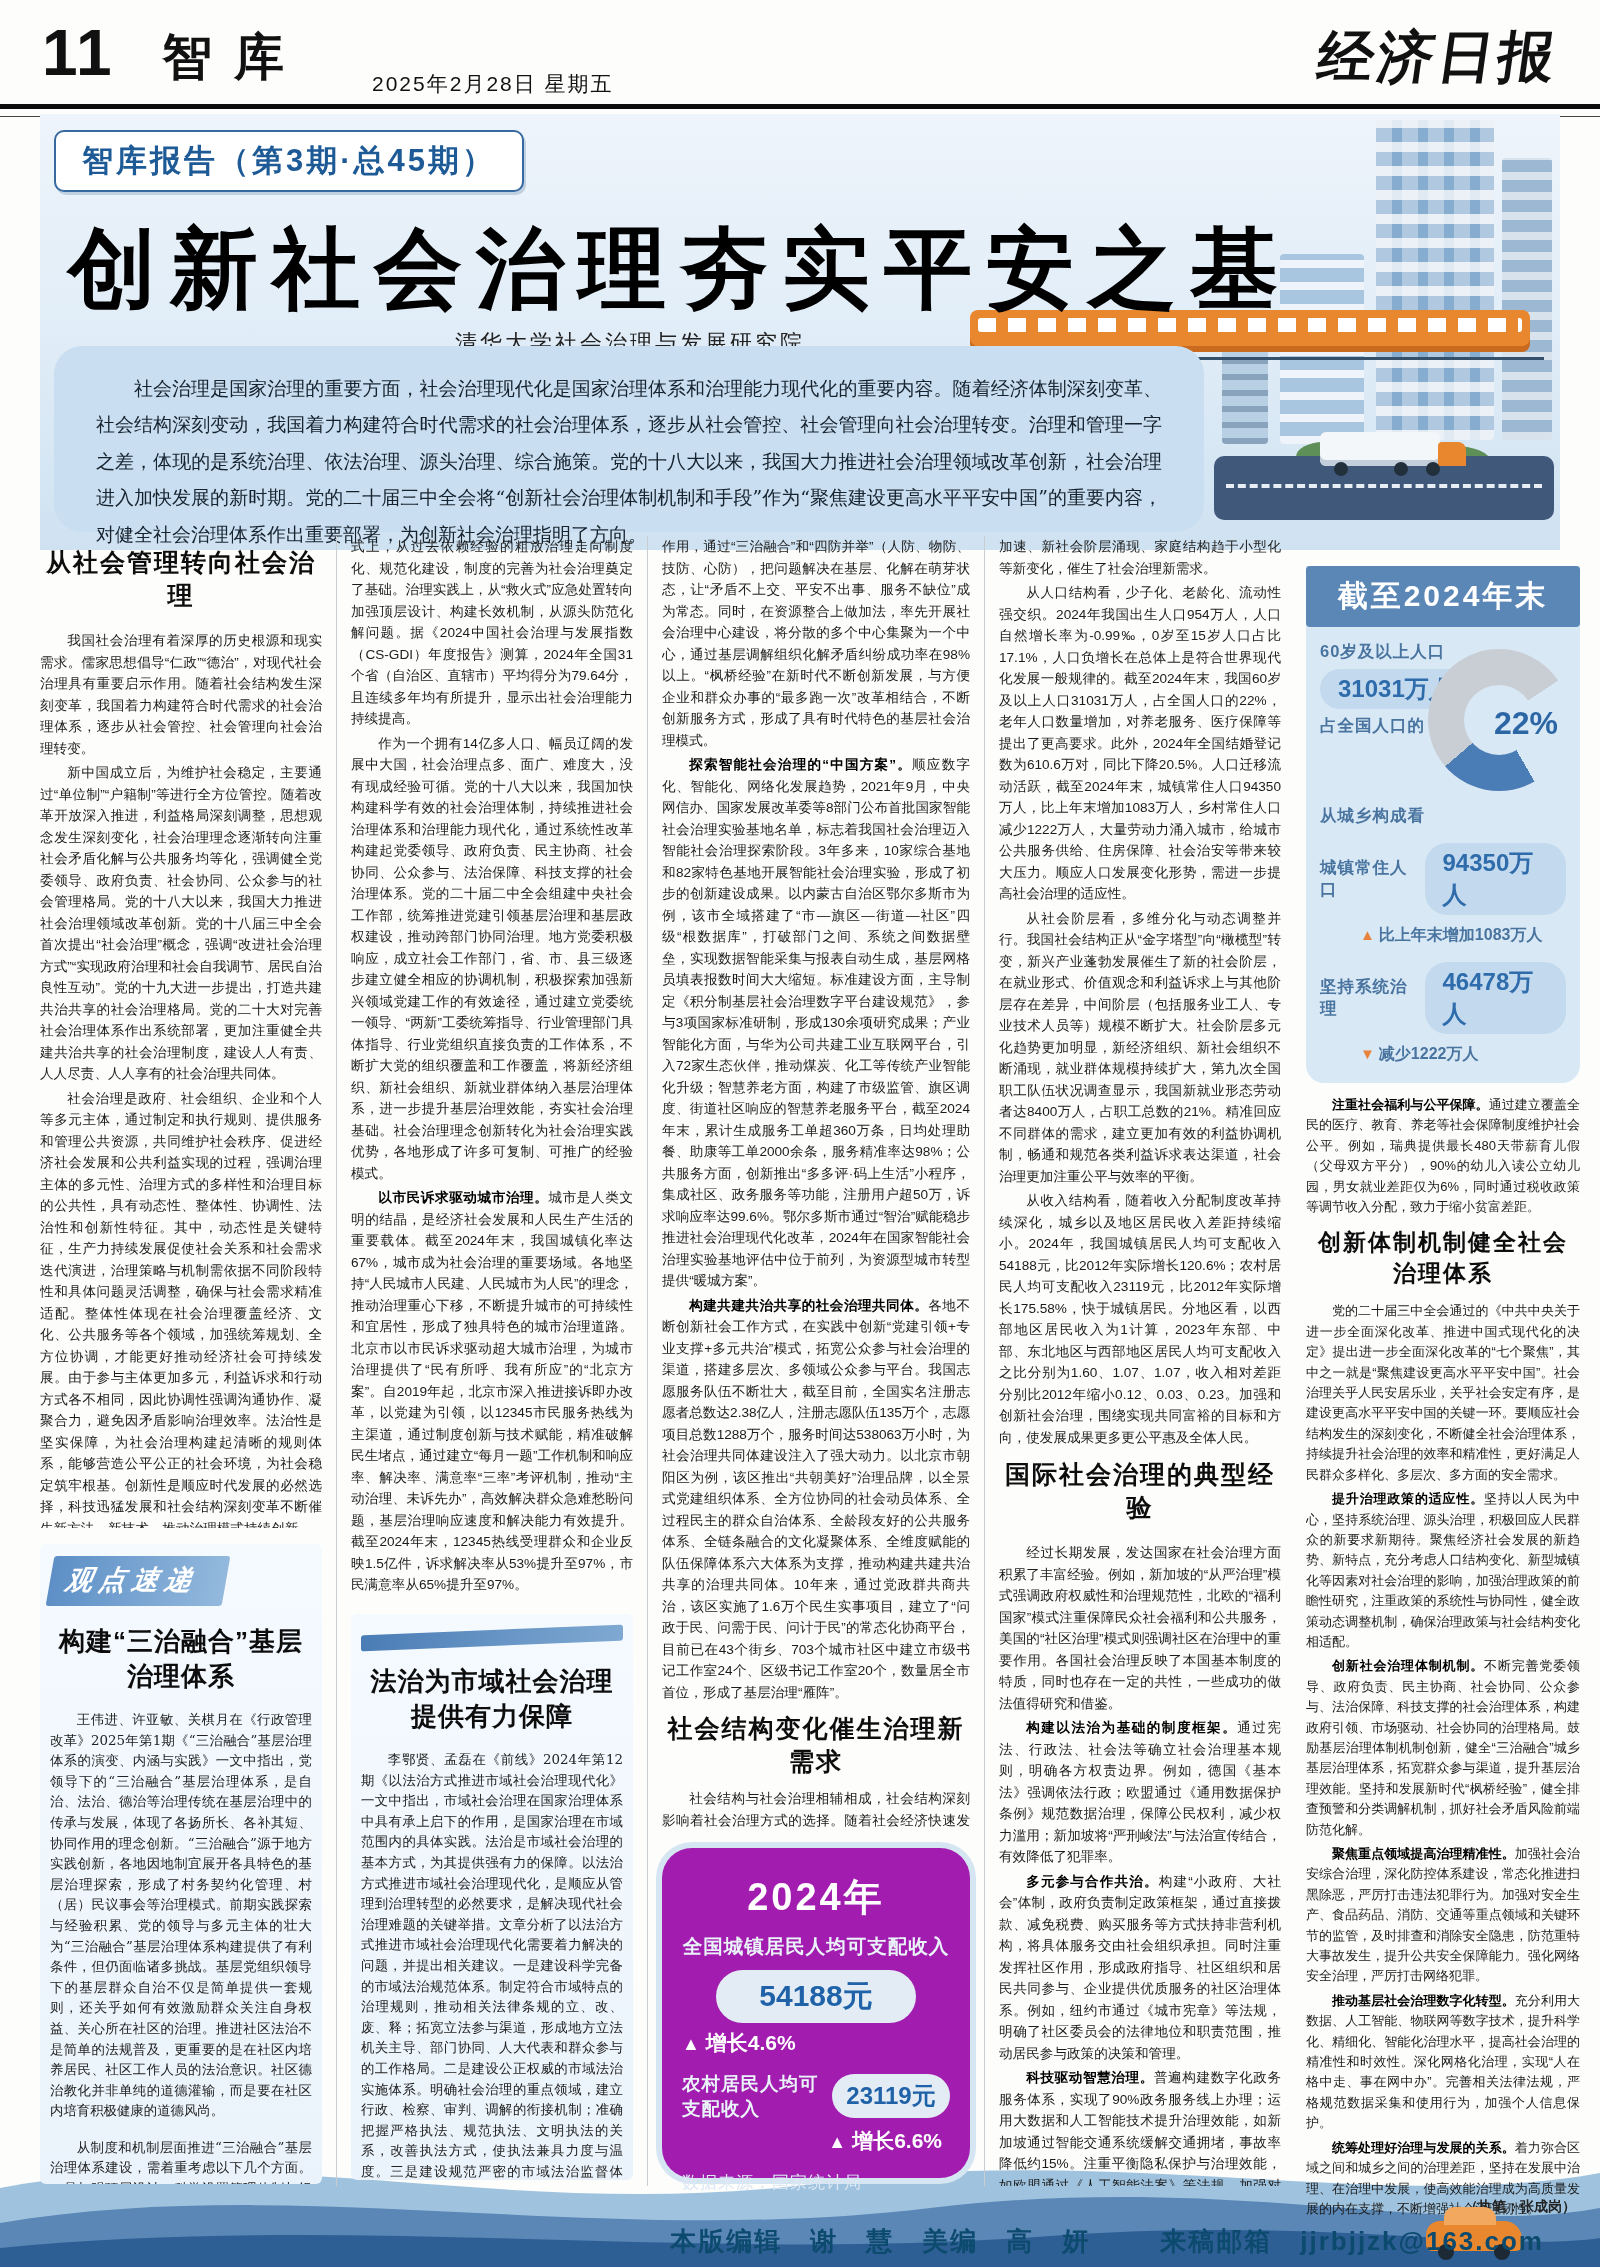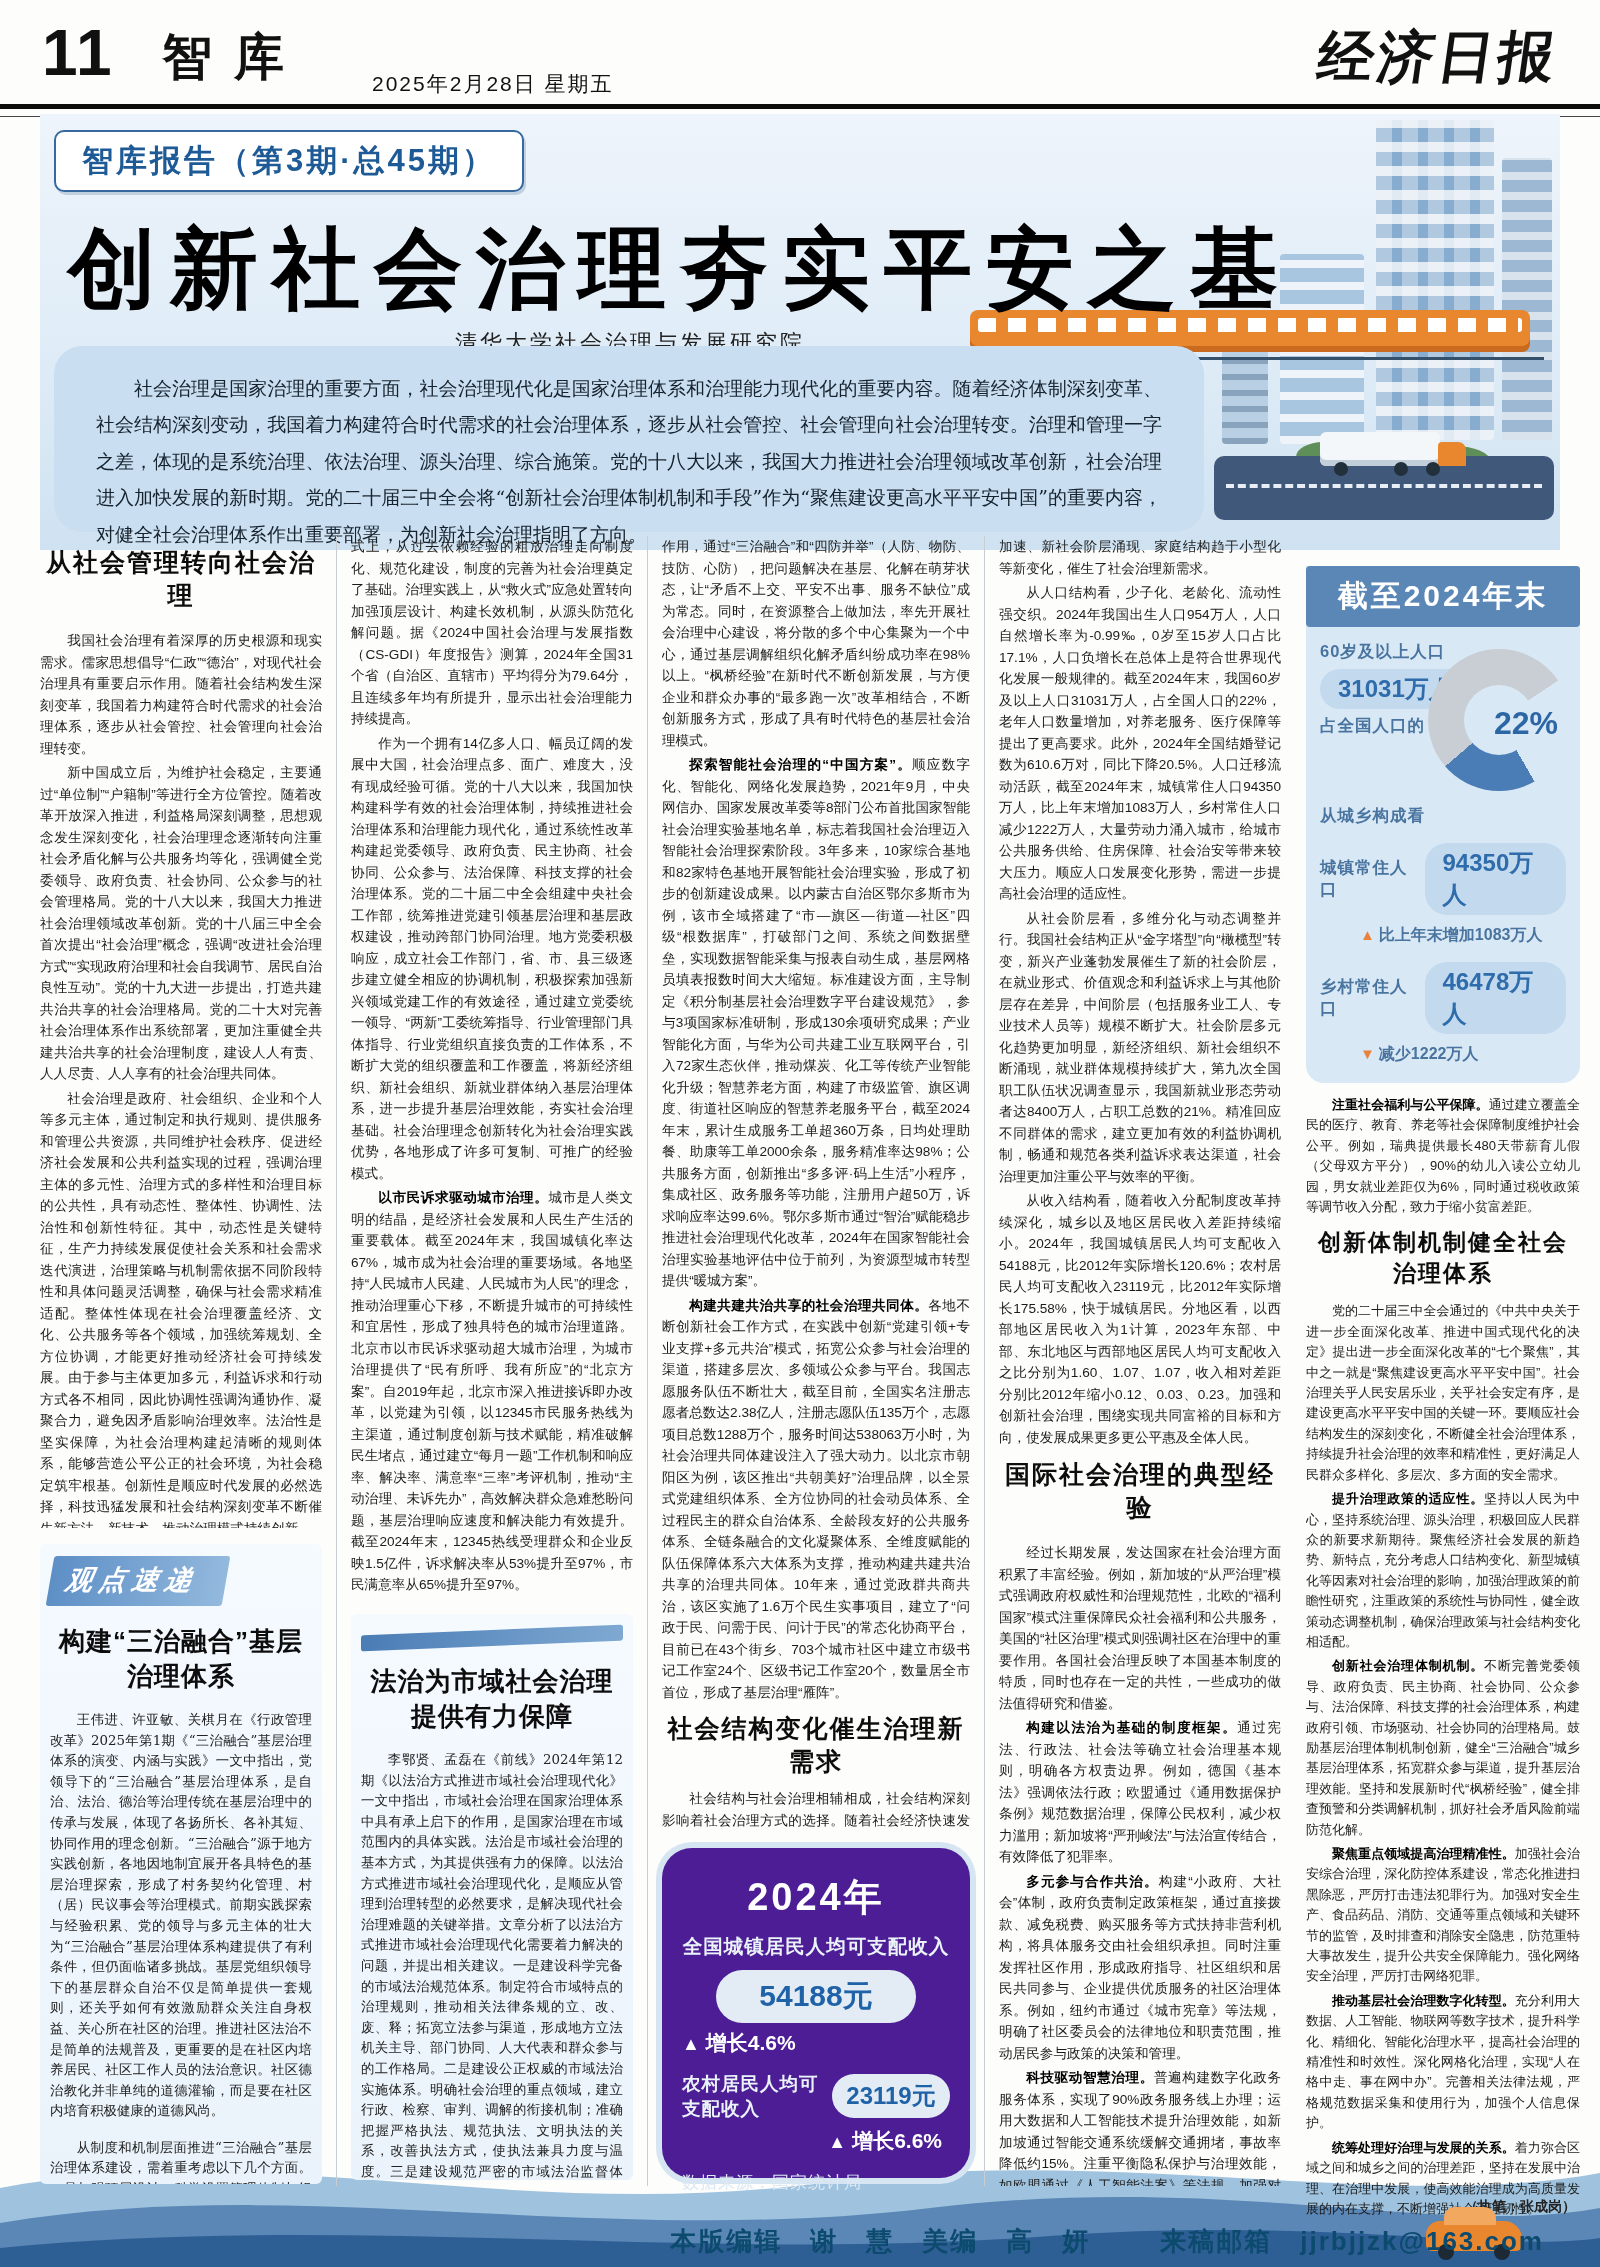--- a/index.html
+++ b/index.html
@@ -65,21 +65,21 @@
     border-radius:6px;padding:10px 10px 14px;box-sizing:border-box;}
   .ribbon{display:inline-block;background:linear-gradient(90deg,#5d8fc6,#93b9dd);color:#fff;
     font-size:27px;font-weight:900;font-style:italic;letter-spacing:6px;padding:6px 28px 8px 16px;
     transform:skewX(-10deg);border-radius:3px;margin:2px 0 14px;}
   .slant{height:16px;background:linear-gradient(100deg,#4a7cb5 0%,#7fa9d2 100%);
     transform:skewY(-2.4deg);border-radius:3px;margin:6px 0 18px;}
   .boxhead{font-size:26px;font-weight:900;text-align:center;letter-spacing:1px;margin:4px 0 16px;color:#0d0d0d;}
   .boxtxt{font-family:"DejaVu Serif","Liberation Serif",serif;font-size:13.4px;line-height:20.6px;text-align:justify;color:#222;}
   .boxtxt p{margin:16px 0 4px;text-indent:2em;}
   
-  .income{margin-top:14px;background:#4c1d95;border-radius:30px;padding:24px 20px 16px;box-sizing:border-box;height:330px;
+  .income{margin-top:14px;background:#a21caf;border-radius:30px;padding:24px 20px 16px;box-sizing:border-box;height:330px;
     color:#fff;position:relative;box-shadow:0 0 0 6px #d6e5f2;}
   .inc-year{text-align:center;font-size:38px;font-weight:900;letter-spacing:3px;margin-bottom:10px;}
   .inc-label{font-size:19.5px;font-weight:700;text-align:center;letter-spacing:1px;color:#eaf2fa;}
   .pillw{display:block;margin:10px auto 6px;width:200px;text-align:center;background:#e3ecf5;color:#1f62a8;
     font-size:30px;font-weight:900;border-radius:28px;padding:6px 0;}
   .growth{font-size:21px;font-weight:800;color:#fff;margin-bottom:14px;}
   .growth .tri{color:#fff;font-size:18px;margin-right:6px;}
   .inc-row{display:flex;align-items:center;justify-content:space-between;margin-top:4px;}
   .inc-row .inc-label{text-align:left;font-size:18.5px;width:150px;}
   .inc-row .pillw{width:118px;margin:0;font-size:24px;}
@@ -246,21 +246,21 @@
       <div class="gauge"></div>
       <div class="gaugeval">22%</div>
     </div>
     <div class="slabel" style="margin-top:6px">从城乡构成看</div>
     <div class="statrow">
       <span class="slabel">城镇常住人口</span>
       <span class="pill">94350万人</span>
     </div>
     <div class="chg"><span class="tri-up">▲</span><span>比上年末增加1083万人</span></div>
     <div class="statrow">
-      <span class="slabel">乡村常住人口</span>
+      <span class="slabel">坚持系统治理</span>
       <span class="pill">46478万人</span>
     </div>
     <div class="chg"><span class="tri-dn">▼</span><span>减少1222万人</span></div>
   </div>
   <div class="railtxt clip" style="height:1120px">
     <div class="bodytxt" style="font-size:13px;line-height:20.4px">
       <p><b class="lead">注重社会福利与公平保障。</b><span>通过建立覆盖全民的医疗、教育、养老等社会保障制度维护社会公平。例如，瑞典提供最长480天带薪育儿假（父母双方平分），90%的幼儿入读公立幼儿园，男女就业差距仅为6%，同时通过税收政策等调节收入分配，致力于缩小贫富差距。</span></p>
     </div>
     <h3 class="colhead" style="font-size:23px;margin:10px 0 12px">创新体制机制健全社会治理体系</h3>
     <div class="bodytxt" style="font-size:13px;line-height:20.4px">

